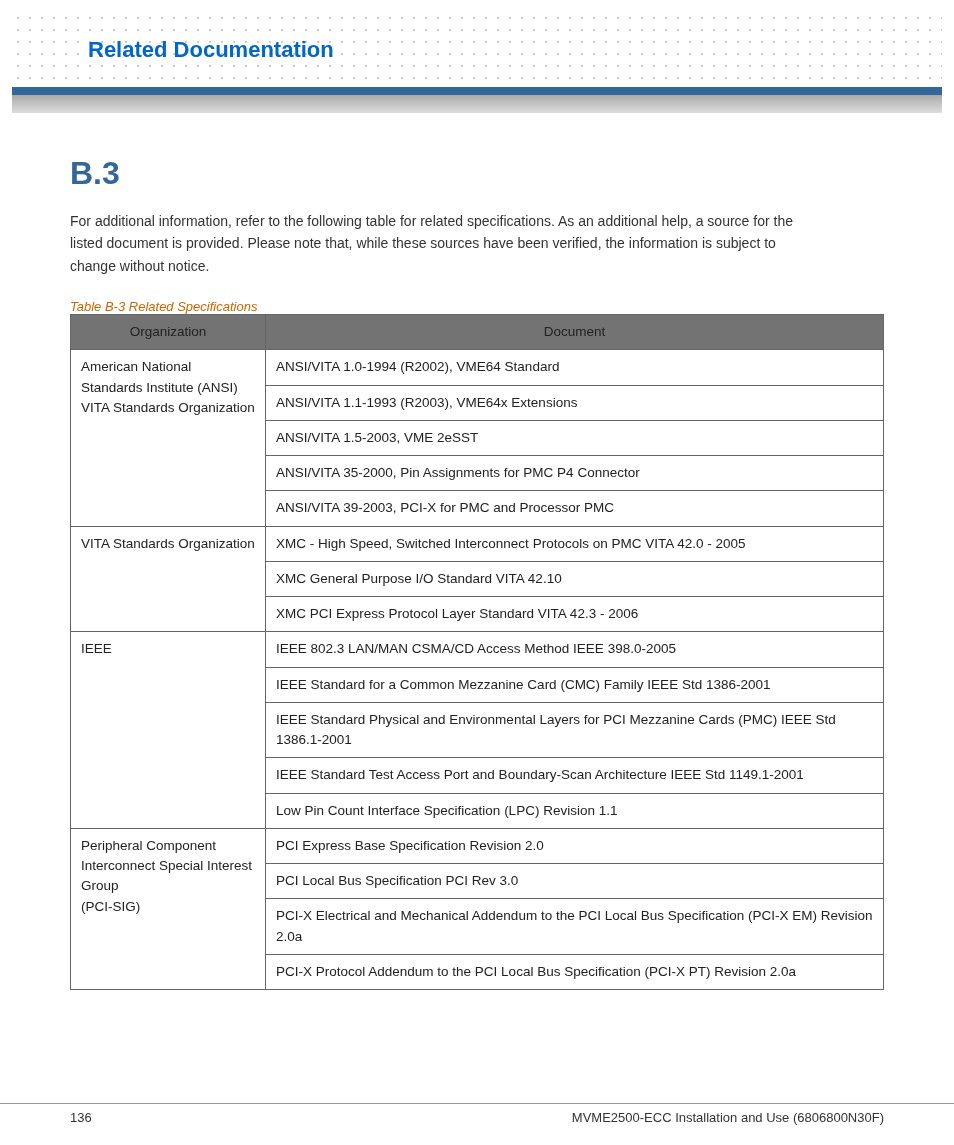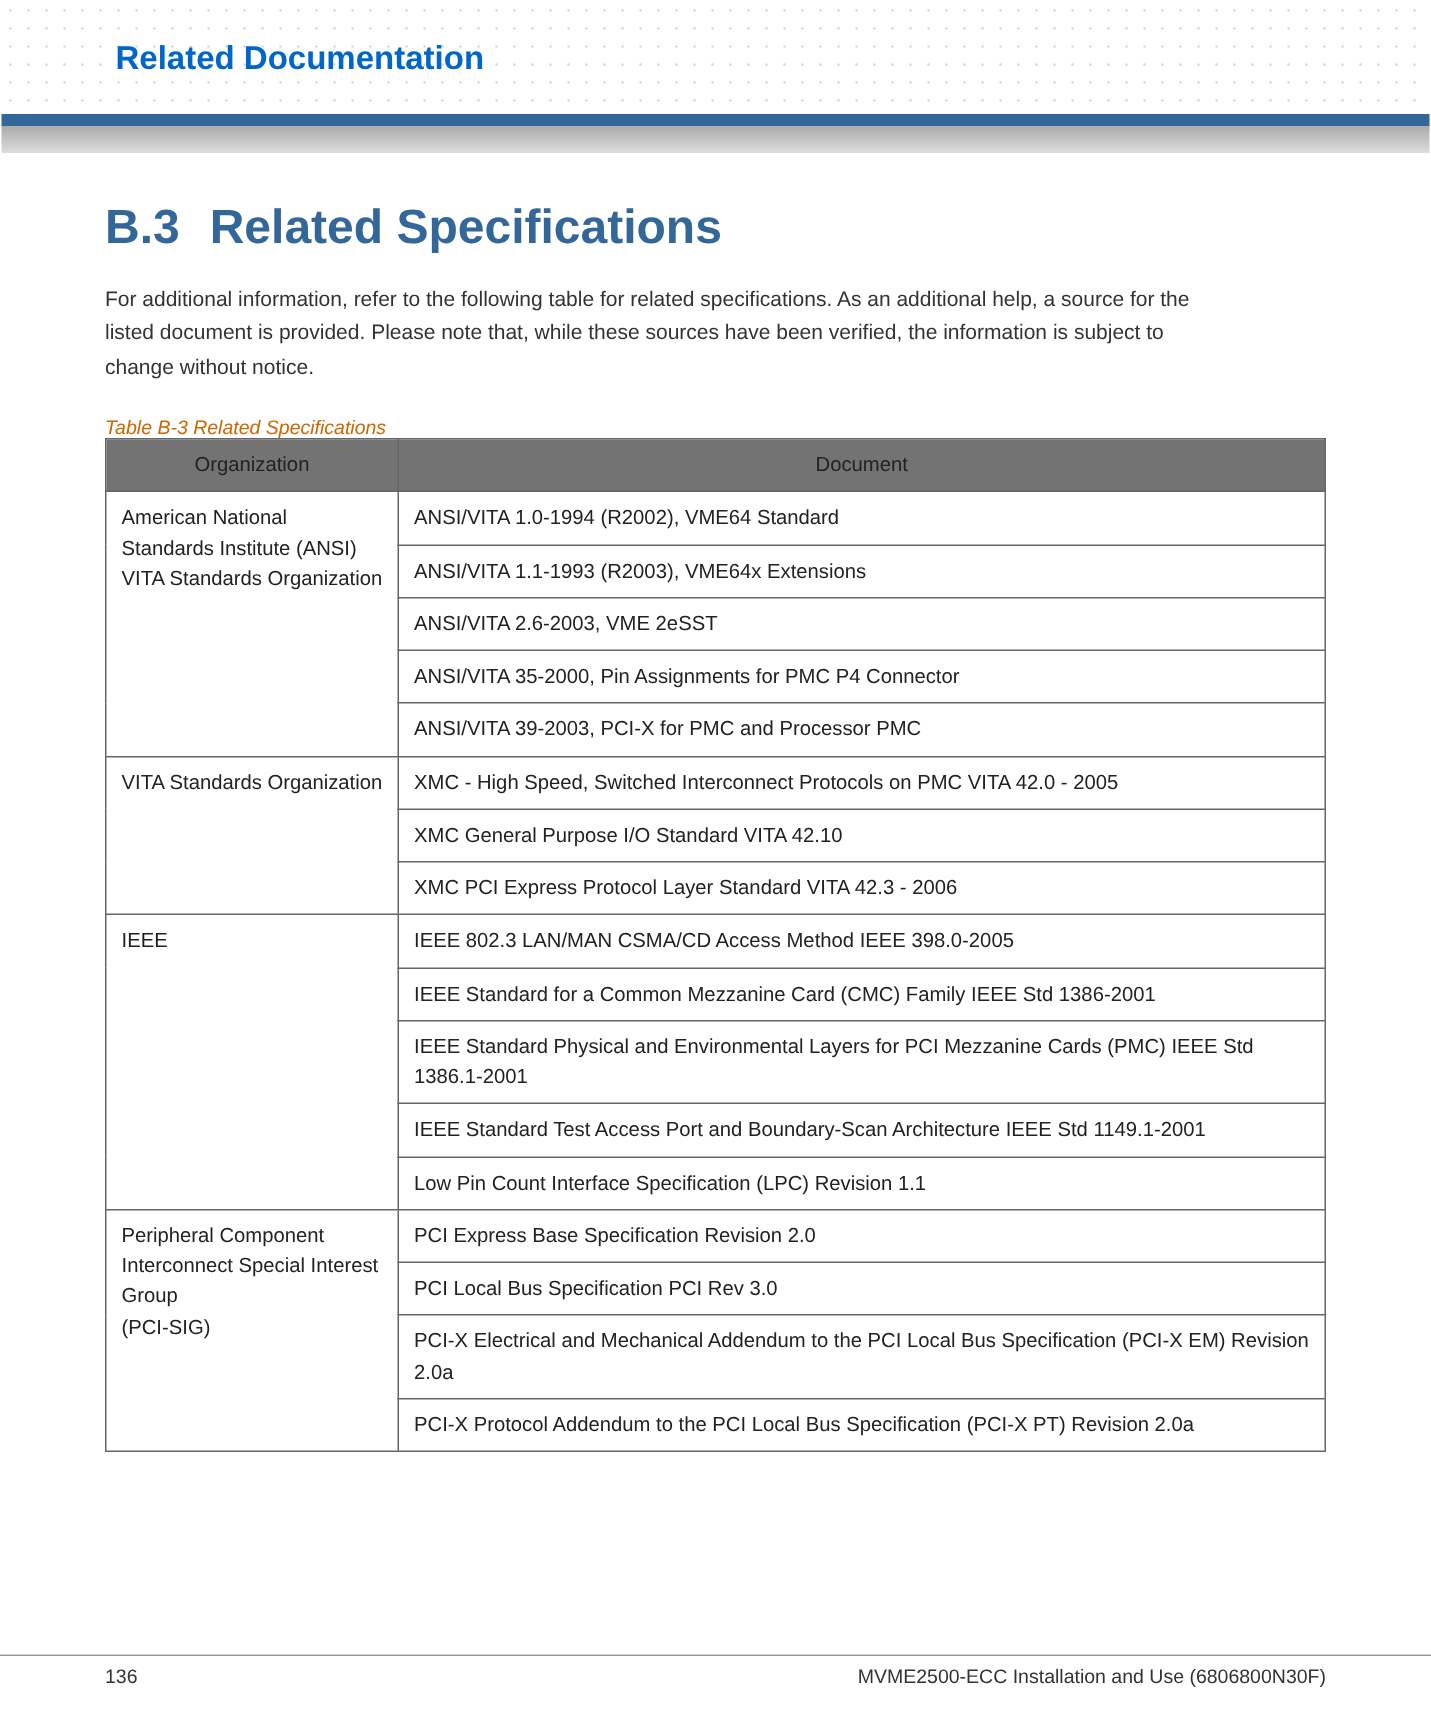--- a/index.html
+++ b/index.html
@@ -8,21 +8,21 @@
       background: #fff;
       width: 954px;
       min-height: 1145px;
       position: relative;
       color: #222;
     }
 
     
     .header-top {
       background: #fff;
-      padding: 1px;
+      padding: 12px;
       position: relative;
     }
 
     .dot-pattern {
       background-color: #fff;
       background-image: radial-gradient(circle, #ccc 1px, transparent 1px);
       background-size: 12px 12px;
       height: 75px;
       position: relative;
       display: flex;
@@ -144,21 +144,20 @@
     <span class="header-title">Related Documentation</span>
   </div>
   <div class="blue-bar"></div>
   <div class="gray-bar"></div>
 </div>
 
 <div class="main-content">
 
   <div class="section-heading">
     <span class="section-number">B.3</span>
-    <span>Related Specifications</span>
   </div>
 
   <p class="section-description">For additional information, refer to the following table for related specifications. As an additional help, a source for the listed document is provided. Please note that, while these sources have been verified, the information is subject to change without notice.</p>
 
   <div class="table-caption">Table B-3 Related Specifications</div>
 
   <table class="specs-table">
     <thead>
       <tr>
         <th class="col-org">Organization</th>
@@ -167,21 +166,21 @@
     </thead>
     <tbody id="table-body">
     <tr>
           <td class="col-org org-cell" rowspan="5">American National Standards Institute (ANSI)<br>VITA Standards Organization</td>
           <td class="col-doc">ANSI/VITA 1.0-1994 (R2002), VME64 Standard</td>
         </tr>
         <tr>
           <td class="col-doc">ANSI/VITA 1.1-1993 (R2003), VME64x Extensions</td>
         </tr>
         <tr>
-          <td class="col-doc">ANSI/VITA 2.6-2003, VME 2eSST</td>
+          <td class="col-doc">ANSI/VITA 1.5-2003, VME 2eSST</td>
         </tr>
         <tr>
           <td class="col-doc">ANSI/VITA 35-2000, Pin Assignments for PMC P4 Connector</td>
         </tr>
         <tr>
           <td class="col-doc">ANSI/VITA 39-2003, PCI-X for PMC and Processor PMC</td>
         </tr>
         <tr>
           <td class="col-org org-cell" rowspan="3">VITA Standards Organization</td>
           <td class="col-doc">XMC - High Speed, Switched Interconnect Protocols on PMC VITA 42.0 - 2005</td>

